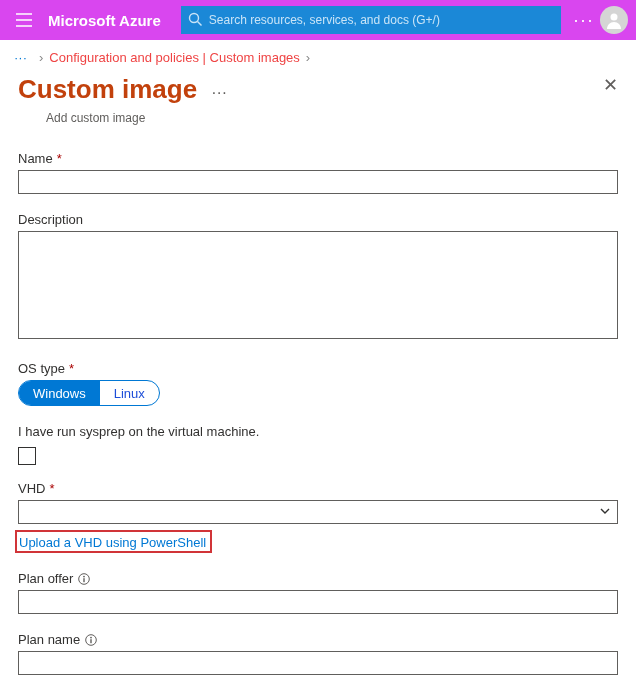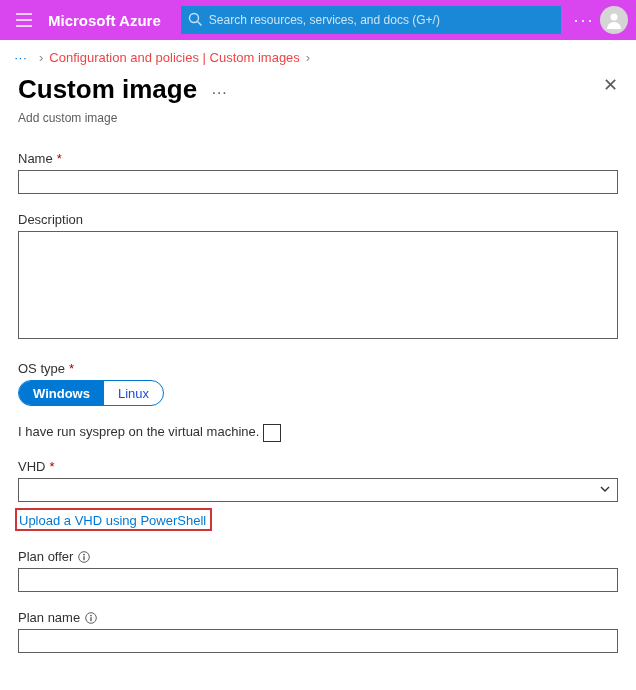--- a/index.html
+++ b/index.html
@@ -18,46 +18,46 @@
   .avatar { width:28px; height:28px; border-radius:50%; background:#d5d5d5; display:flex; align-items:center; justify-content:center; }
 
   
   .breadcrumb { height:34px; display:flex; align-items:center; padding:0 14px; font-size:13px; color:#0078d4; }
   .breadcrumb .bdots { color:#0078d4; cursor:pointer; margin-right:6px; }
   .breadcrumb .chev { color:#888; margin:0 6px; }
   .breadcrumb a { color:#ef4444; text-decoration:none; cursor:pointer; }
 
   
   .page-head { padding:0 18px 14px 18px; display:flex; align-items:flex-start; }
-  .page-title { font-size:26px; font-weight:600; color:#000000; }
+  .page-title { font-size:26px; font-weight:600; color:#c2410c; }
   .title-dots { font-size:16px; color:#605e5c; margin-left:14px; margin-top:10px; cursor:pointer; }
   .close-x { margin-left:auto; font-size:18px; color:#605e5c; cursor:pointer; }
-  .subtitle { font-size:12px; color:#605e5c; padding:0 18px; margin-top:-8px; margin-bottom:26px; }
+  .subtitle { font-size:12px; color:#605e5c; padding:0 18px; margin-top:-8px; margin-bottom:26px;margin-left:28px; }
 
   
   .form { padding:0 18px; }
   .field { margin-bottom:18px; }
   .label { font-size:13px; color:#323130; margin-bottom:4px; display:flex; align-items:center; }
   .req { color:#a80000; margin-left:4px; }
   .info { margin-left:5px; color:#605e5c; }
   .input, .textarea, .select {
     width:100%; border:1px solid #605e5c; background:#fff; font-size:13px;
   }
   .input { height:24px; padding:0 6px; }
   .textarea { height:108px; resize:none; padding:4px 6px; }
   .select-wrap { position:relative; }
   .select { height:24px; padding:0 24px 0 6px; appearance:none; }
   .select-chev { position:absolute; right:6px; top:4px; pointer-events:none; }
 
   
   .pill-group { display:inline-flex; border:1px solid #0078d4; border-radius:14px; height:26px; overflow:hidden; }
   .pill { padding:0 14px; display:flex; align-items:center; font-size:13px; color:#1d4ed8; cursor:pointer; }
-  .pill.active { background:#0078d4; color:#fff;font-weight:bold; }
+  .pill.active { background:#0078d4; color:#fff; }
 
-  .checkbox-row { display:flex; gap:4px; margin-bottom:16px; }
+  .checkbox-row { display:flex; flex-direction:column; gap:4px; margin-bottom:16px; }
   .checkbox { width:18px; height:18px; border:1px solid #323130; background:#fff; cursor:pointer; }
 
   .linklike { font-size:13px; color:#0078d4; text-decoration:none; cursor:pointer; display:inline-block; }
   .red-box { border:2px solid #d13438; padding:1px 4px 0 2px; margin-top:2px; margin-bottom:18px; margin-left:-3px; display:inline-block; }
 
   svg { display:block; }
 </style>
 </head>
 <body>
 

